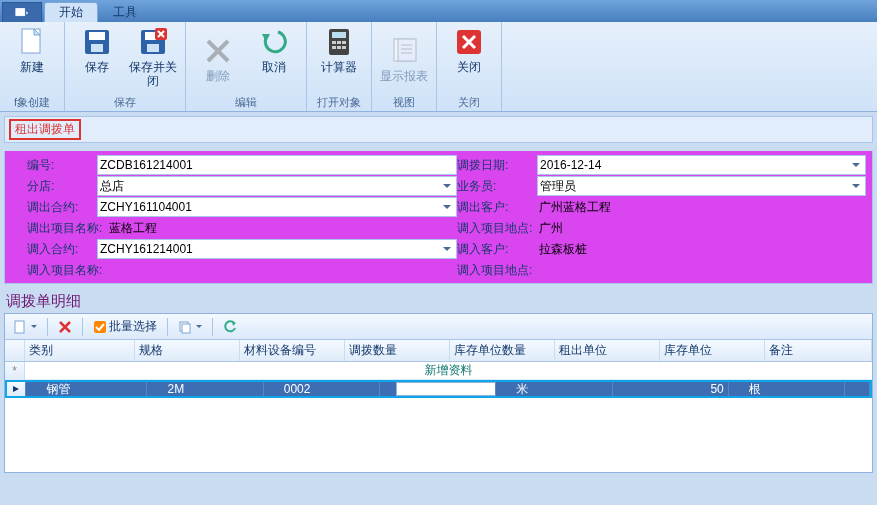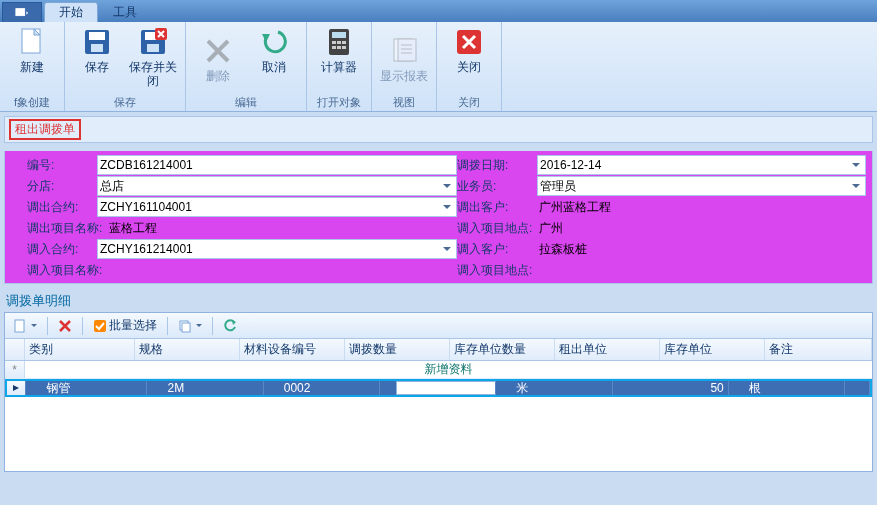--- a/index.html
+++ b/index.html
@@ -30,21 +30,21 @@
   .form-cell { display: flex; align-items: center; flex: 1; }
   .form-cell.left { flex: 0 0 430px; }
   .form-label { width: 70px; font-size: 12px; color: #14396a; text-align: left; padding-right: 4px; }
   .form-label.wide { width: 80px; }
   .form-control { flex: 1; height: 20px; border: 1px solid #a9c6e8; background: #fff; display: flex; align-items: center; padding: 0 2px; position: relative; font-size: 12px; }
   .form-control.noborder { border: none; background: transparent; }
   .dd-arrow { position: absolute; right: 2px; top: 2px; width: 14px; height: 14px; display: flex; align-items: center; justify-content: center; }
   .dd-arrow::after { content: ""; border-left: 4px solid transparent; border-right: 4px solid transparent; border-top: 4px solid #4a6a94; }
 
   
-  .detail-heading { margin: 6px 4px 0 4px; padding: 2px 2px; color: #0369a1; font-size: 13px; }
+  .detail-heading { margin: 6px 4px 0 4px; padding: 2px 2px; color: #701a75; font-size: 15px; }
 
   
   .grid-wrap { margin: 0 4px; border: 1px solid #8fb3de; background: #e8f1fc; }
   .grid-toolbar { display: flex; align-items: center; background: linear-gradient(#f4f9ff, #dbe9fa); border-bottom: 1px solid #a9c6e8; height: 26px; padding: 0 4px; gap: 4px; }
   .tb-btn { display: flex; align-items: center; height: 20px; padding: 0 4px; cursor: default; color: #14396a; gap: 2px; }
   .tb-sep { width: 1px; height: 18px; background: #a9c6e8; margin: 0 2px; }
   .tb-btn svg { width: 14px; height: 14px; }
   .tb-dd::after { content: ""; border-left: 3px solid transparent; border-right: 3px solid transparent; border-top: 3px solid #4a6a94; margin-left: 2px; }
 
   

